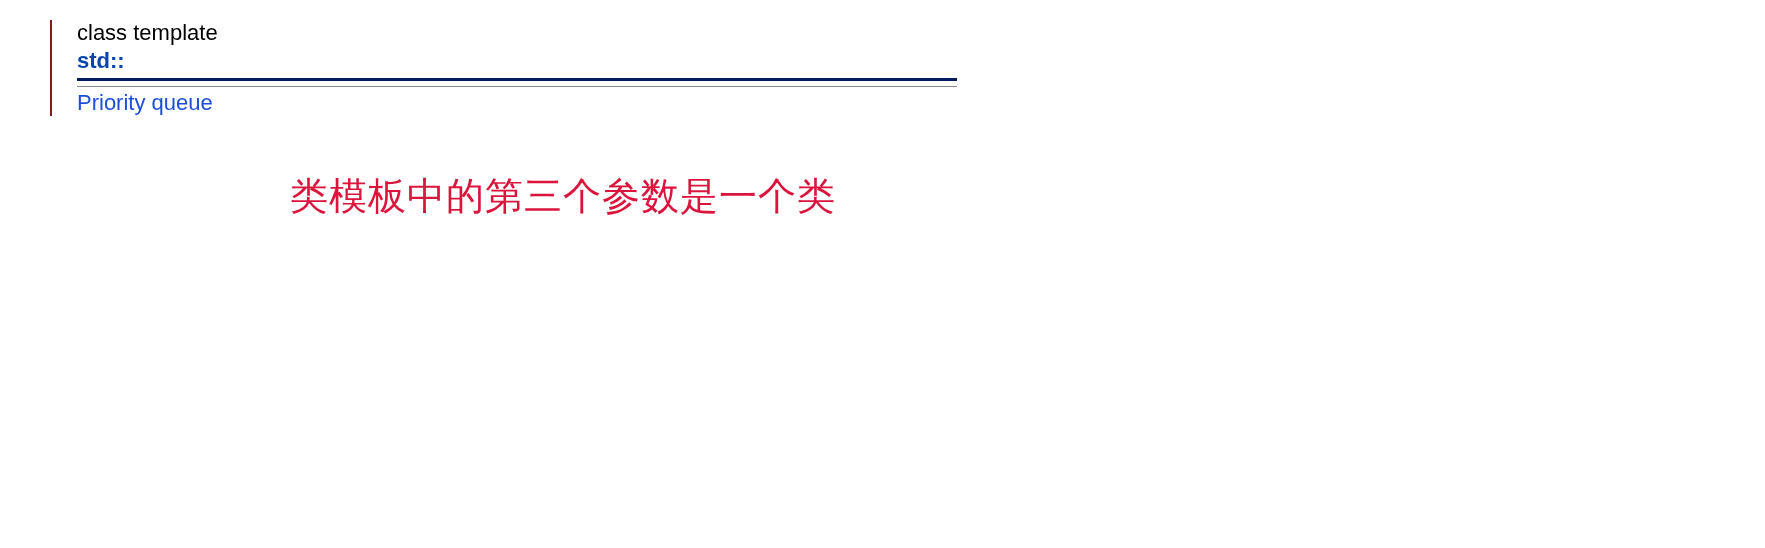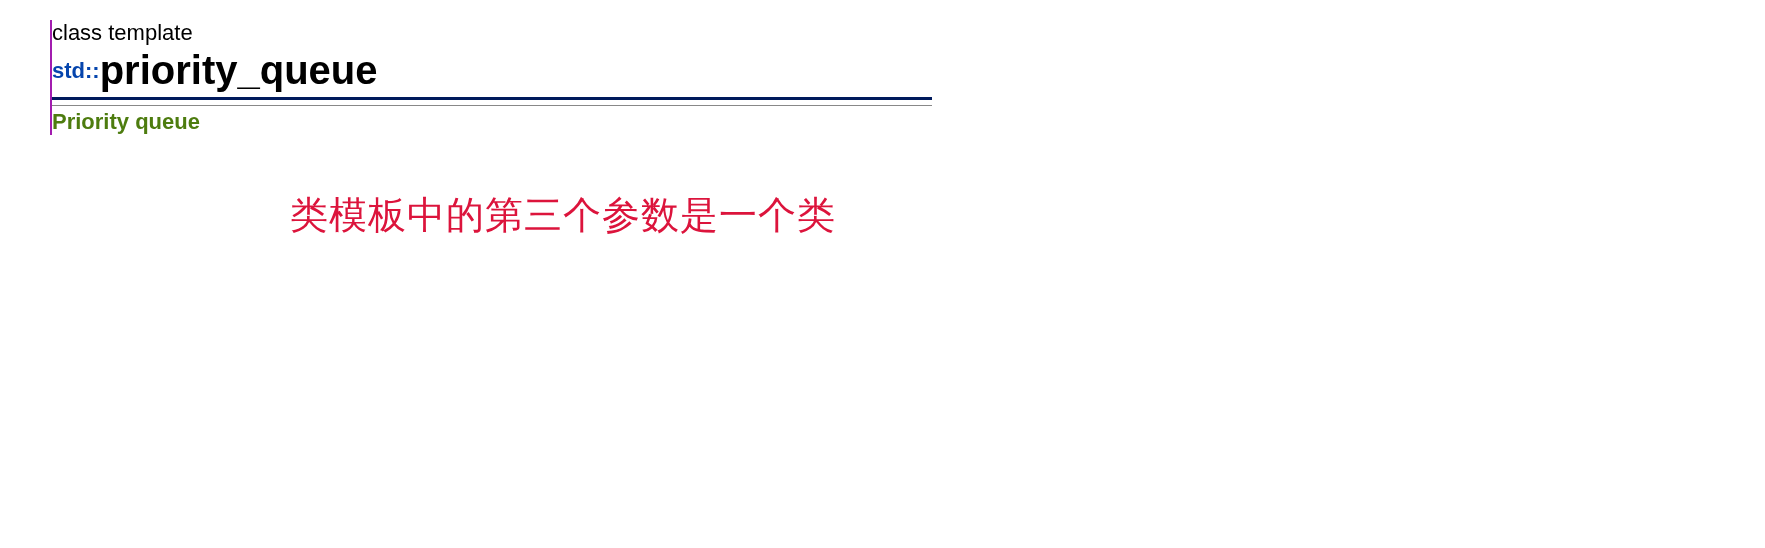--- a/index.html
+++ b/index.html
@@ -8,21 +8,22 @@
       box-sizing: border-box;
     }
     body {
       background: #ffffff;
       font-family: Verdana, Arial, sans-serif;
       padding: 20px 0 20px 50px;
       width: 1765px;
       height: 548px;
     }
     .doc-container {
-      border-left: 2px solid #a21caf;
+      border-left: 2px solid #7f1d1d;
+      padding-left: 25px;
     }
     .class-template-label {
       font-size: 22px;
       color: #000;
       margin-bottom: 2px;
     }
     .title-line {
       display: flex;
       align-items: center;
       margin-bottom: 4px;
@@ -54,23 +55,23 @@
     .highlight-box {
       position: absolute;
       top: 24px;
       left: 0;
       width: 880px;
       height: 36px;
       border: 3px solid #DC143C;
       pointer-events: none;
     }
     .subtitle {
-      font-weight: bold;
+      font-weight: normal;
       font-size: 22px;
-      color: #4d7c0f;
+      color: #1d4ed8;
       border-top: 1px solid #888;
       padding-top: 3px;
       margin-top: 2px;
       width: 880px;
     }
     .annotation-group {
       margin-top: 55px;
       margin-left: 240px;
     }
     .annotation-text {
@@ -84,21 +85,20 @@
       font-family: Liberation Serif, serif;
     }
   </style>
 </head>
 <body>
 
 <div class="doc-container">
   <div class="class-template-label">class template</div>
   <div class="title-line">
     <span class="namespace-prefix">std::</span>
-      <span class="class-name">priority_queue</span>
   </div>
   <div class="header-divider"></div>
   <div class="subtitle">Priority queue</div>
 </div>
 
 <div class="annotation-group">
   <div class="annotation-text annotation-1">类模板中的第三个参数是一个类</div>
 
 </div>
 

